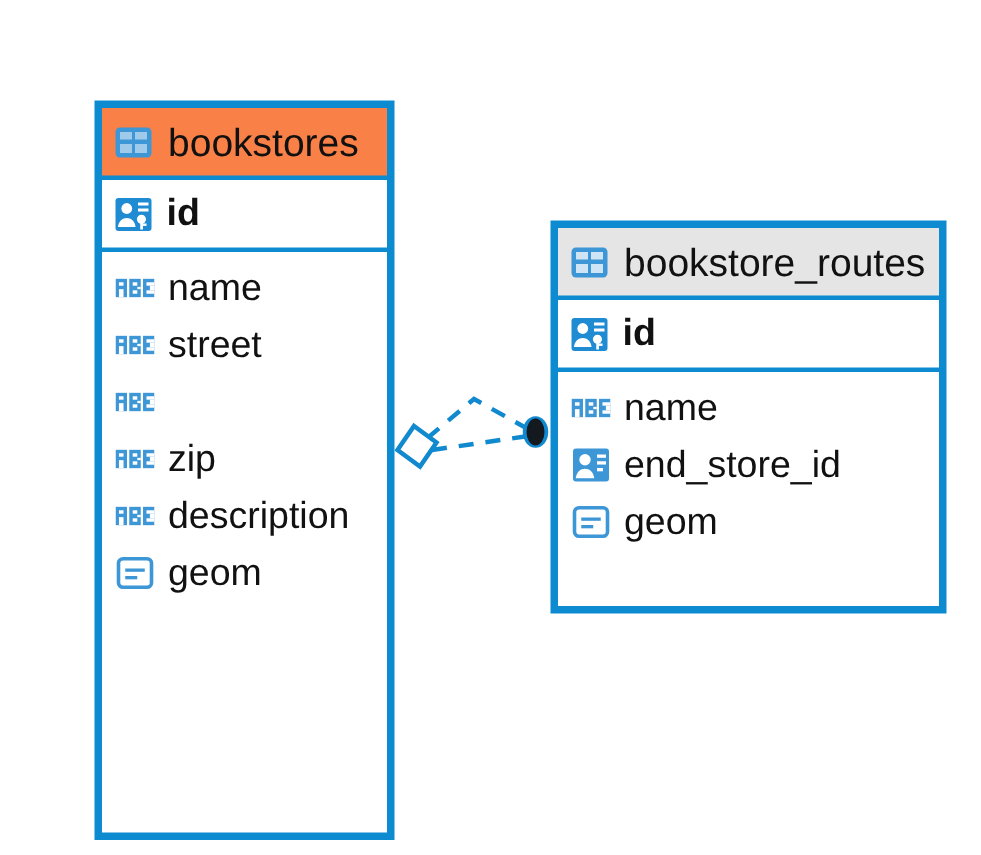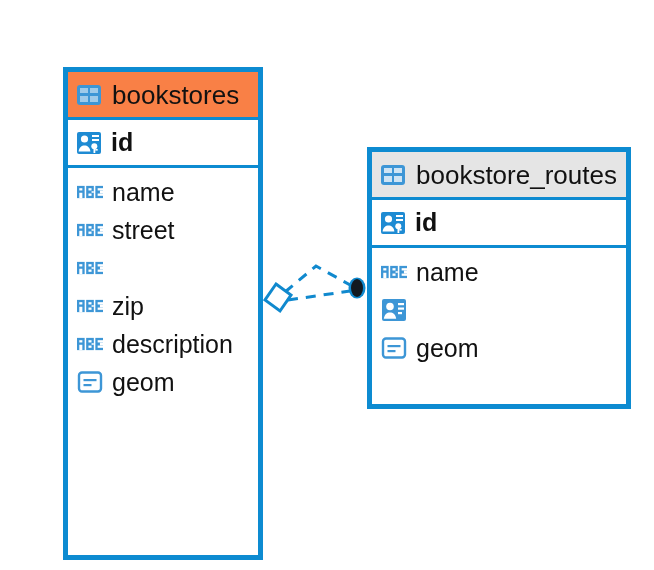--- a/index.html
+++ b/index.html
@@ -342,20 +342,21 @@
           <span class="icon">
             <svg width="26" height="24" viewBox="0 0 26 24">
               <rect x="1" y="1" width="24" height="22" rx="2" ry="2" fill="#3d96d6"></rect>
               <circle cx="9" cy="8.5" r="3.8" fill="#ffffff"></circle>
               <path d="M2.8 20.8c0.7-4.4 3.2-6.3 6.2-6.3s5.5 1.9 6.2 6.3z" fill="#ffffff"></path>
               <rect x="17" y="5" width="6" height="2.2" fill="#ffffff"></rect>
               <rect x="17" y="9.5" width="6" height="2.2" fill="#ffffff"></rect>
               <rect x="17" y="14" width="4" height="2.2" fill="#ffffff"></rect>
             </svg>
           </span>
+          <span class="attr-label">end_store_id</span>
         </div>
         <div class="attr-row">
           <span class="icon">
             <svg width="26" height="24" viewBox="0 0 26 24">
               <rect x="2" y="2.5" width="22" height="19" rx="3" ry="3" fill="#ffffff" stroke="#3d96d6" stroke-width="2.4"></rect>
               <rect x="6.5" y="9" width="13" height="2.2" fill="#3d96d6"></rect>
               <rect x="6.5" y="14" width="8" height="2.2" fill="#3d96d6"></rect>
             </svg>
           </span>
           <span class="attr-label">geom</span>

